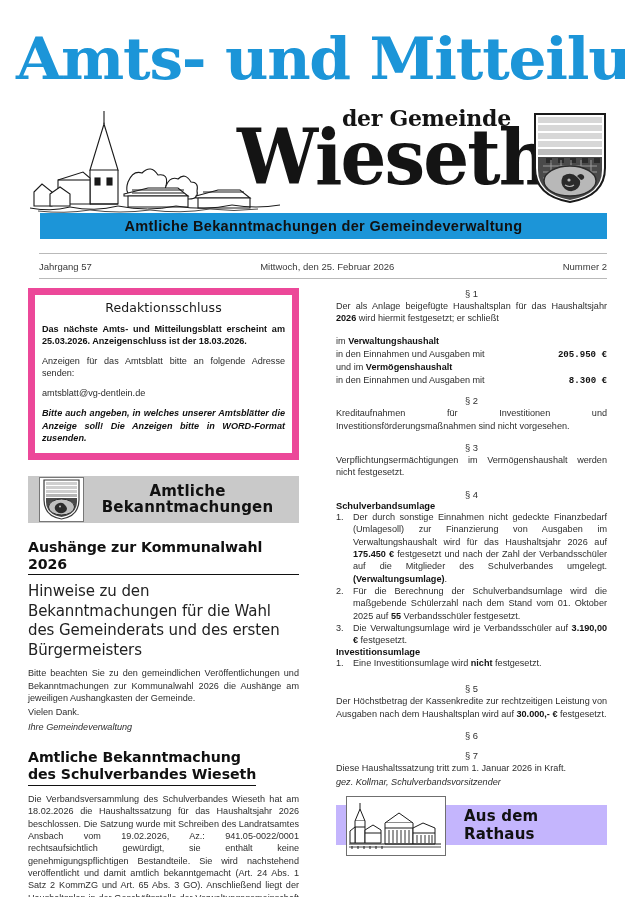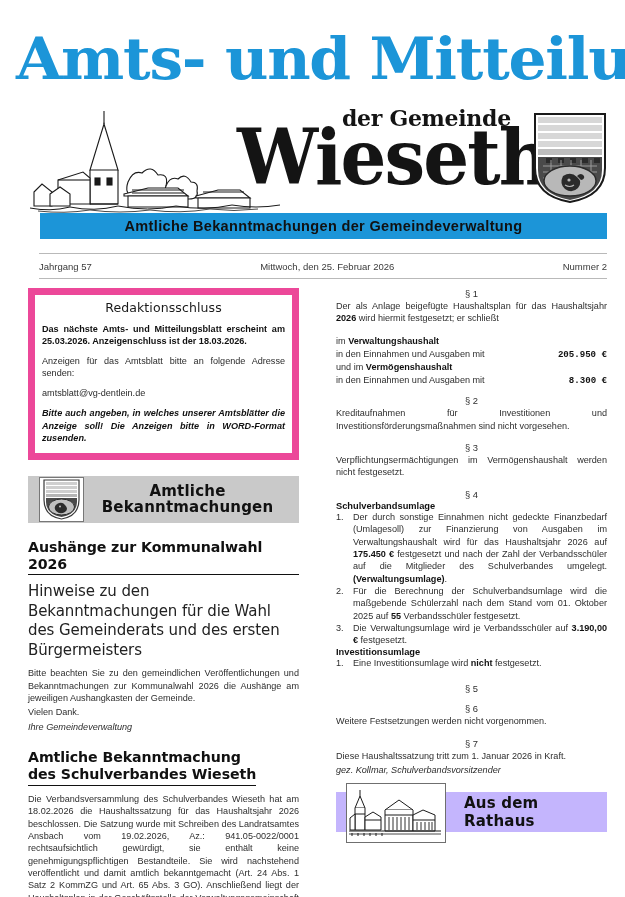--- a/index.html
+++ b/index.html
@@ -342,25 +342,25 @@
       <ul class="numlist">
         <li>
           <span class="n">1.</span>
           <span class="tx"><span>Eine Investitionsumlage wird </span><span class="bld">nicht</span><span> festgesetzt.</span></span>
         </li>
       </ul>
 
       <div class="gap"></div>
 
       <div class="para-no">§ 5</div>
+      <p class="body"><span>Der Höchstbetrag der Kassenkredite zur rechtzeitigen Leistung von Ausgaben nach dem Haushaltsplan wird auf </span><span class="bld">30.000,- €</span><span> festgesetzt.</span></p>
 
       <div class="gap-s"></div>
 
       <div class="para-no">§ 6</div>
-      <p class="body nj">Weitere Festsetzungen werden nicht vorgenommen.</p>
 
       <div class="gap-s"></div>
 
       <div class="para-no">§ 7</div>
       <p class="body nj">Diese Haushaltssatzung tritt zum 1. Januar 2026 in Kraft.</p>
       <p class="body nj it">gez. Kollmar, Schulverbandsvorsitzender</p>
 
       <div class="gap"></div>
 
       <div class="rhbanner">

